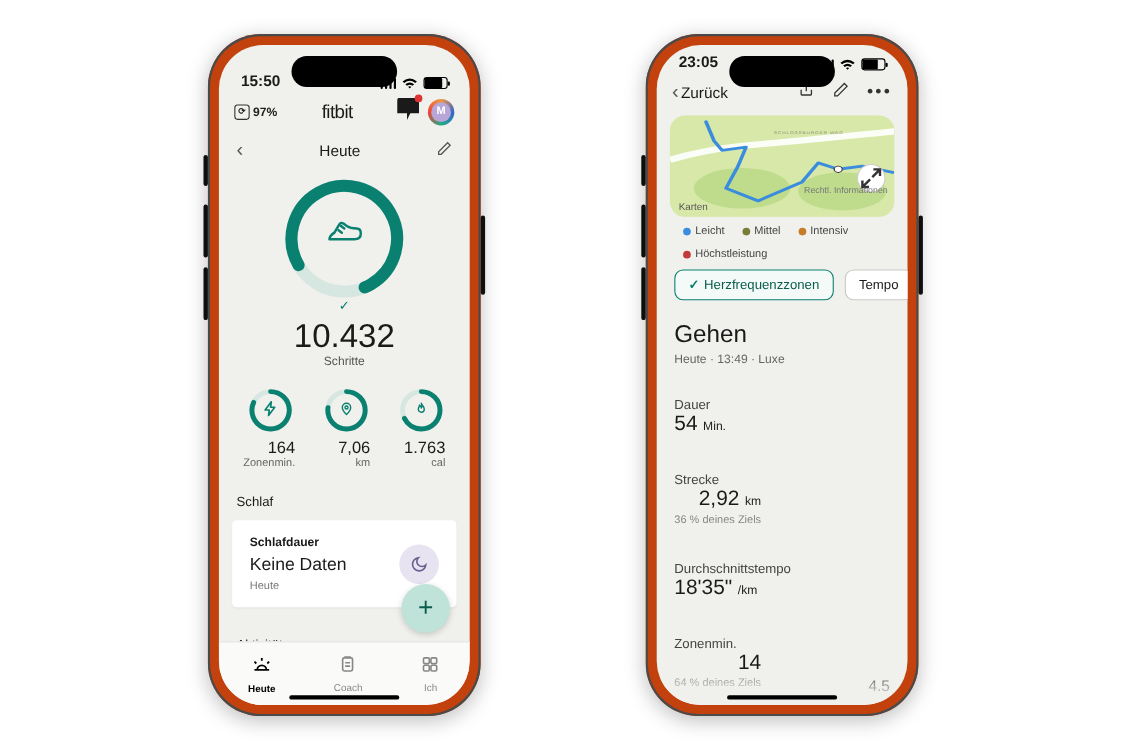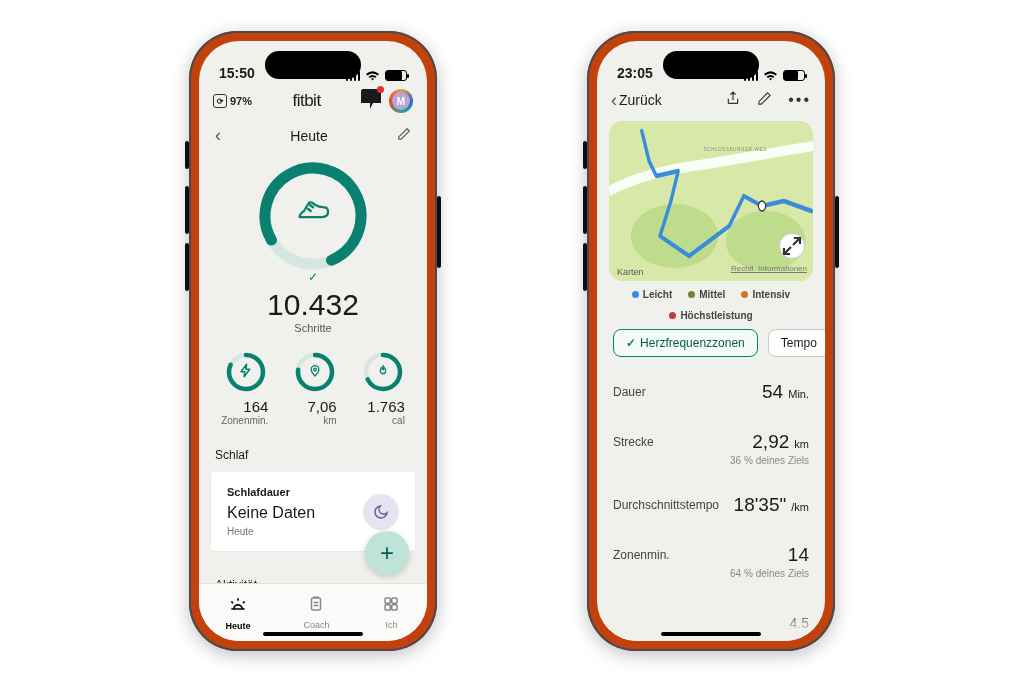--- a/index.html
+++ b/index.html
@@ -146,38 +146,38 @@
 
   
   .p2-nav{ display:flex; align-items:center; justify-content:space-between; padding:6px 14px 4px;}
   .back{ display:flex; align-items:center; gap:2px; font-size:14px;}
   .nav-icons{display:flex;gap:16px;align-items:center;color:#333;font-size:16px;}
 
   .mapwrap{ margin:6px 12px 0; border-radius:14px; overflow:hidden; position:relative; height:160px;
             background:#d7e8a8;}
   .mapwrap svg{width:100%;height:100%;display:block;}
   .map-attr{position:absolute;left:6px;bottom:4px;font-size:9px;color:#5a5a5a;display:flex;align-items:center;gap:2px;}
-  .map-legal{position:absolute;right:6px;bottom:8px;font-size:8px;color:#777;text-decoration:underline;}
+  .map-legal{position:absolute;right:6px;bottom:20px;font-size:8px;color:#777;}
   .map-fab{position:absolute;right:8px;bottom:22px;width:26px;height:26px;border-radius:50%;background:#fff;border:1px solid #ccc;display:flex;align-items:center;justify-content:center;font-size:12px;}
 
-  .legend{ display:flex; flex-wrap:wrap; justify-content:center; gap:10px 16px; padding:8px 24px 6px; font-size:10px; color:#444;font-weight:bold;}
+  .legend{ display:flex; flex-wrap:wrap; gap:10px 16px; padding:8px 24px 6px; font-size:10px; color:#444;}
   .legend div{display:flex;align-items:center;gap:4px;}
   .ldot{width:7px;height:7px;border-radius:50%;}
 
   .chipbar{ display:flex; gap:10px; padding:2px 16px 10px;}
   .chip{ border:1px solid #c9cac5; border-radius:8px; padding:6px 12px; font-size:12px; background:#fff;}
   .chip.active{ border-color:#0a8070; color:#0a5d4d; background:#f4faf7;}
   .chip .chk{color:#0a8070;margin-right:4px;font-weight:700;}
 
   .act-head{ padding:8px 16px 10px;}
   .act-title{ font-size:22px; font-weight:400;}
   .act-sub{ font-size:11px; color:#666; margin-top:4px;}
 
   .rows{ padding:0 16px;}
-  .row{ display:flex; justify-content:space-between; align-items:flex-start; padding:14px 0; border-top:0;}
+  .row{ display:flex; justify-content:space-between; align-items:flex-start; padding:14px 0; border-top:0;flex-direction:column;}
   .row .k{font-size:12px;color:#444;padding-top:4px;}
   .row .v{ text-align:right;}
   .row .v .big{font-size:19px;font-weight:400;}
   .row .v .un{font-size:11px;margin-left:2px;}
   .row .v .sub{font-size:10px;color:#888;margin-top:2px;}
 
   .fade-bottom{ position:absolute;bottom:0;left:0;right:0;height:30px;pointer-events:none;
     background:linear-gradient(to bottom, rgba(240,241,236,0), #f0f1ec 80%);}
   .peek{position:absolute;right:16px;bottom:10px;font-size:14px;color:#444;}
 
@@ -441,20 +441,24 @@
           <span class="ldot" style="background:#c23a3a"></span>
           <span>Höchstleistung</span>
         </div>
     </div>
 
     <div class="chipbar">
       <div class="chip active"><span class="chk">✓</span><span>Herzfrequenzzonen</span></div>
       <div class="chip">Tempo</div>
     </div>
 
+    <div class="act-head">
+      <div class="act-title">Gehen</div>
+      <div class="act-sub">Heute · 13:49 · Luxe</div>
+    </div>
 
     <div class="rows">
       <div class="row">
         <div class="k">Dauer</div>
         <div class="v"><span class="big">54</span><span class="un"> Min.</span></div>
       </div>
       <div class="row">
         <div class="k">Strecke</div>
         <div class="v">
             <div><span class="big">2,92</span><span class="un"> km</span></div>

